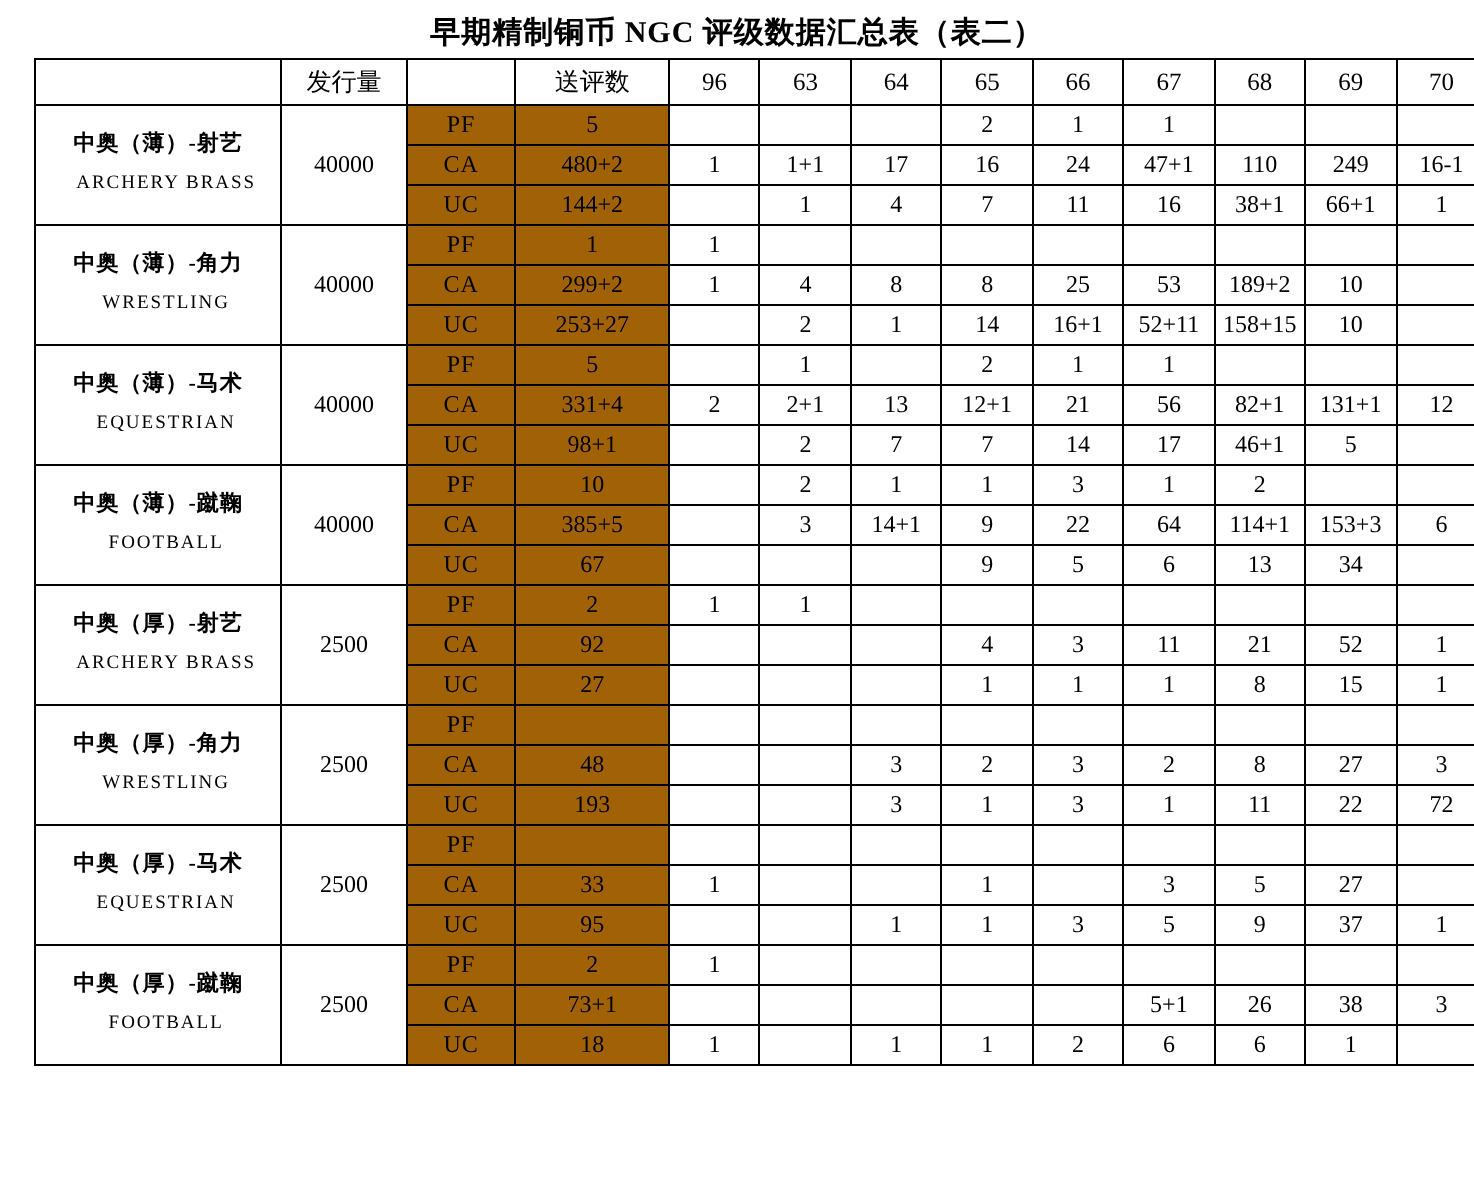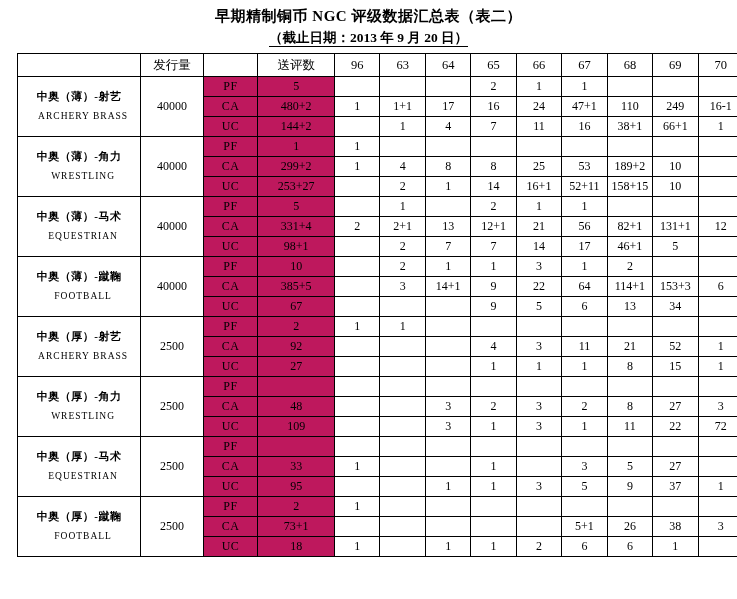--- a/index.html
+++ b/index.html
@@ -84,37 +84,34 @@
     font-size: 9.5px;
     letter-spacing: 1px;
     padding-left: 8px;
     padding-top: 1px;
   }
   td.gradecell {
     font-size: 11.5px;
     letter-spacing: 0.5px;
   }
   td.shade {
-    background: #be185d;
+    background: #a16207;
   }
   col.c-name { width: 122px; }
   col.c-issue { width: 62px; }
   col.c-grade { width: 54px; }
   col.c-sent { width: 76px; }
   col.c-num { width: 45px; }
 </style>
 </head>
 <body>
 
 <div class="page">
 
   <div class="title">早期精制铜币 NGC 评级数据汇总表（表二）</div>
-  <div class="subtitle">
-    <span class="underline">（截止日期：2013 年 9 月 20 日）</span>
-  </div>
 
   <table class="grid">
     <colgroup>
       <col class="c-name">
       <col class="c-issue">
       <col class="c-grade">
       <col class="c-sent">
       <col class="c-num">
       <col class="c-num">
       <col class="c-num">
@@ -395,21 +392,21 @@
         <td>3</td>
         <td>2</td>
         <td>3</td>
         <td>2</td>
         <td>8</td>
         <td>27</td>
         <td>3</td>
       </tr>
       <tr>
         <td class="gradecell shade">UC</td>
-        <td class="shade">109</td>
+        <td class="shade">193</td>
         <td></td>
         <td></td>
         <td>3</td>
         <td>1</td>
         <td>3</td>
         <td>1</td>
         <td>11</td>
         <td>22</td>
         <td>72</td>
       </tr>

